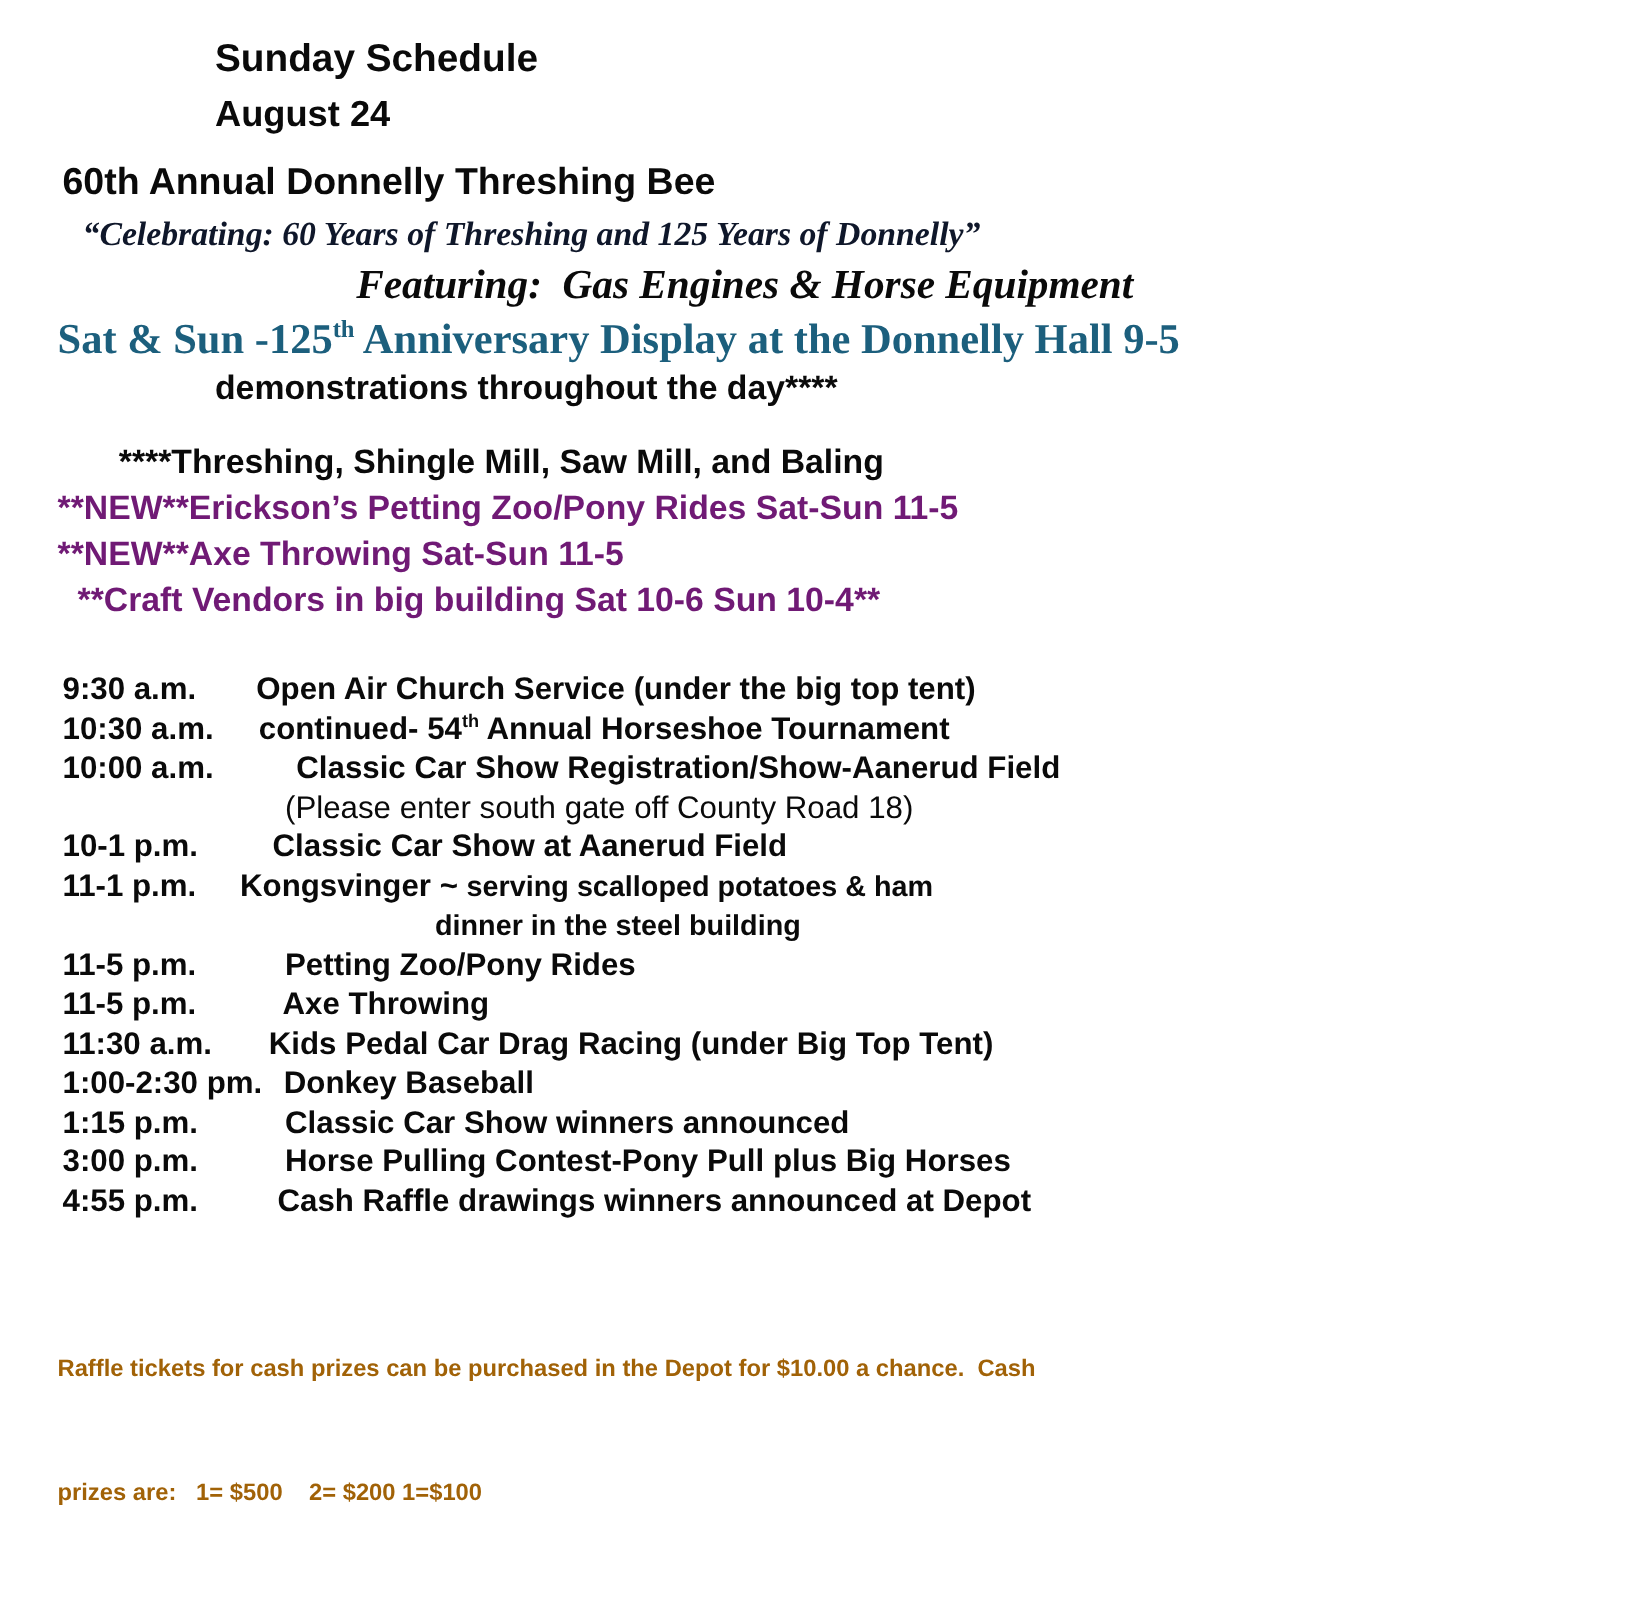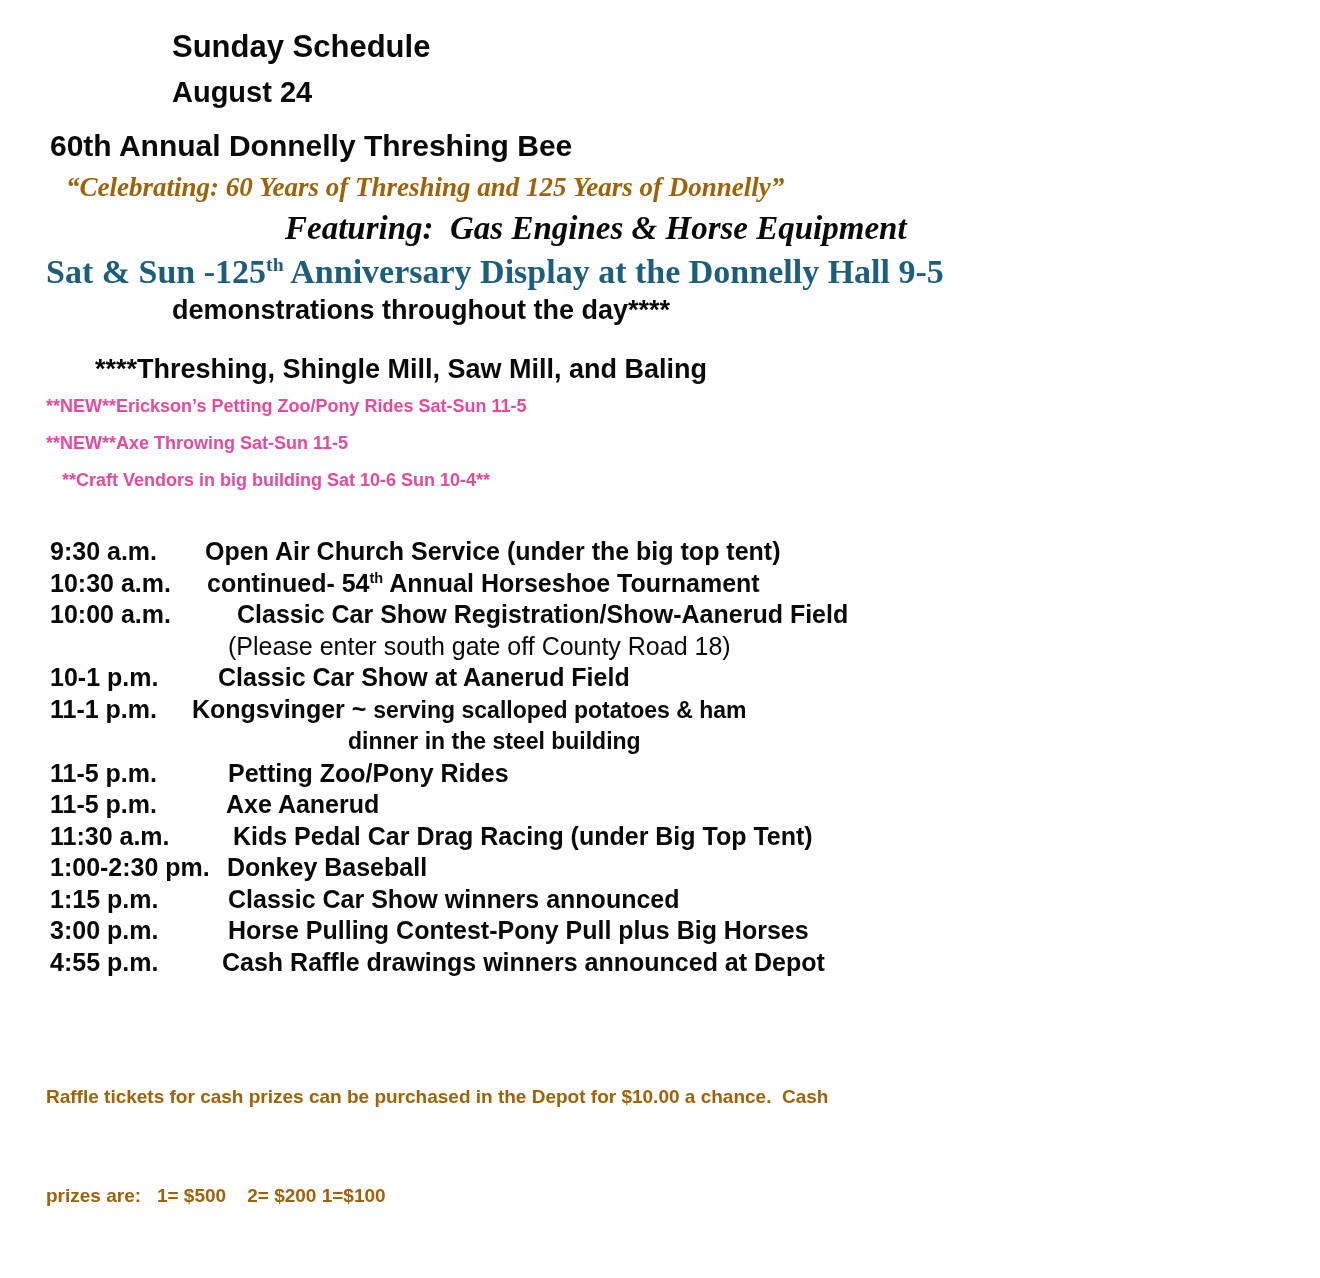--- a/index.html
+++ b/index.html
@@ -14,26 +14,26 @@
   }
   .sans{font-family:"Liberation Sans",sans-serif;font-weight:700;}
   .serif{font-family:"Liberation Serif",serif;font-weight:700;}
   .pre{white-space:pre;}
   sup{font-size:0.58em;vertical-align:super;line-height:0;text-align:center;}
 
   .title{margin-left:126px;font-size:31px;line-height:38px;}
   .date{margin-left:126px;font-size:29px;line-height:36px;margin-top:8px;}
   .event-title{margin-left:4px;font-size:30px;line-height:38px;margin-top:17px;}
   .tagline{margin-left:20px;font-size:27px;line-height:34px;margin-top:5px;
-           font-style:italic;color:#a16207;}
+           font-style:italic;color:#0f172a;}
   .featuring{margin-left:239px;font-size:33px;line-height:41px;margin-top:4px;font-style:italic;}
   .anniv{font-size:34px;line-height:43px;margin-top:1px;color:#1c5f7d;white-space:pre;}
   .demo1{margin-left:49px;font-size:27px;line-height:34px;margin-top:25px;}
   .demo2{margin-left:126px;font-size:27px;line-height:34px;}
-  .red{color:#ec4899;font-size:18px;line-height:37px;}
+  .red{color:#701a75;font-size:27px;line-height:37px;}
   .red.first{margin-top:2px;}
   .red.indent{margin-left:16px;}
 
   .sched{margin-left:4px;margin-top:37px;font-size:25px;}
   .s-row{display:flex;line-height:31.5px;}
   .s-time{width:142px;flex-shrink:0;white-space:nowrap;}
   .s-event{white-space:pre;}
   .s-cont{line-height:31.5px;white-space:pre;}
   .s-reg{font-weight:400;}
   .small{font-size:23px;}
@@ -91,26 +91,26 @@
 
     <div class="s-cont small" style="padding-left:298px">dinner in the steel building</div>
 
     <div class="s-row">
       <span class="s-time">11-5 p.m.</span>
       <span class="s-event" style="margin-left:36px">Petting Zoo/Pony Rides</span>
     </div>
 
     <div class="s-row">
       <span class="s-time">11-5 p.m.</span>
-      <span class="s-event" style="margin-left:34px">Axe Aanerud</span>
+      <span class="s-event" style="margin-left:34px">Axe Throwing</span>
     </div>
 
     <div class="s-row">
       <span class="s-time">11:30 a.m.</span>
-      <span class="s-event" style="margin-left:41px">Kids Pedal Car Drag Racing (under Big Top Tent)</span>
+      <span class="s-event" style="margin-left:23px">Kids Pedal Car Drag Racing (under Big Top Tent)</span>
     </div>
 
     <div class="s-row">
       <span class="s-time">1:00-2:30 pm.</span>
       <span class="s-event" style="margin-left:35px">Donkey Baseball</span>
     </div>
 
     <div class="s-row">
       <span class="s-time">1:15 p.m.</span>
       <span class="s-event" style="margin-left:36px">Classic Car Show winners announced</span>

